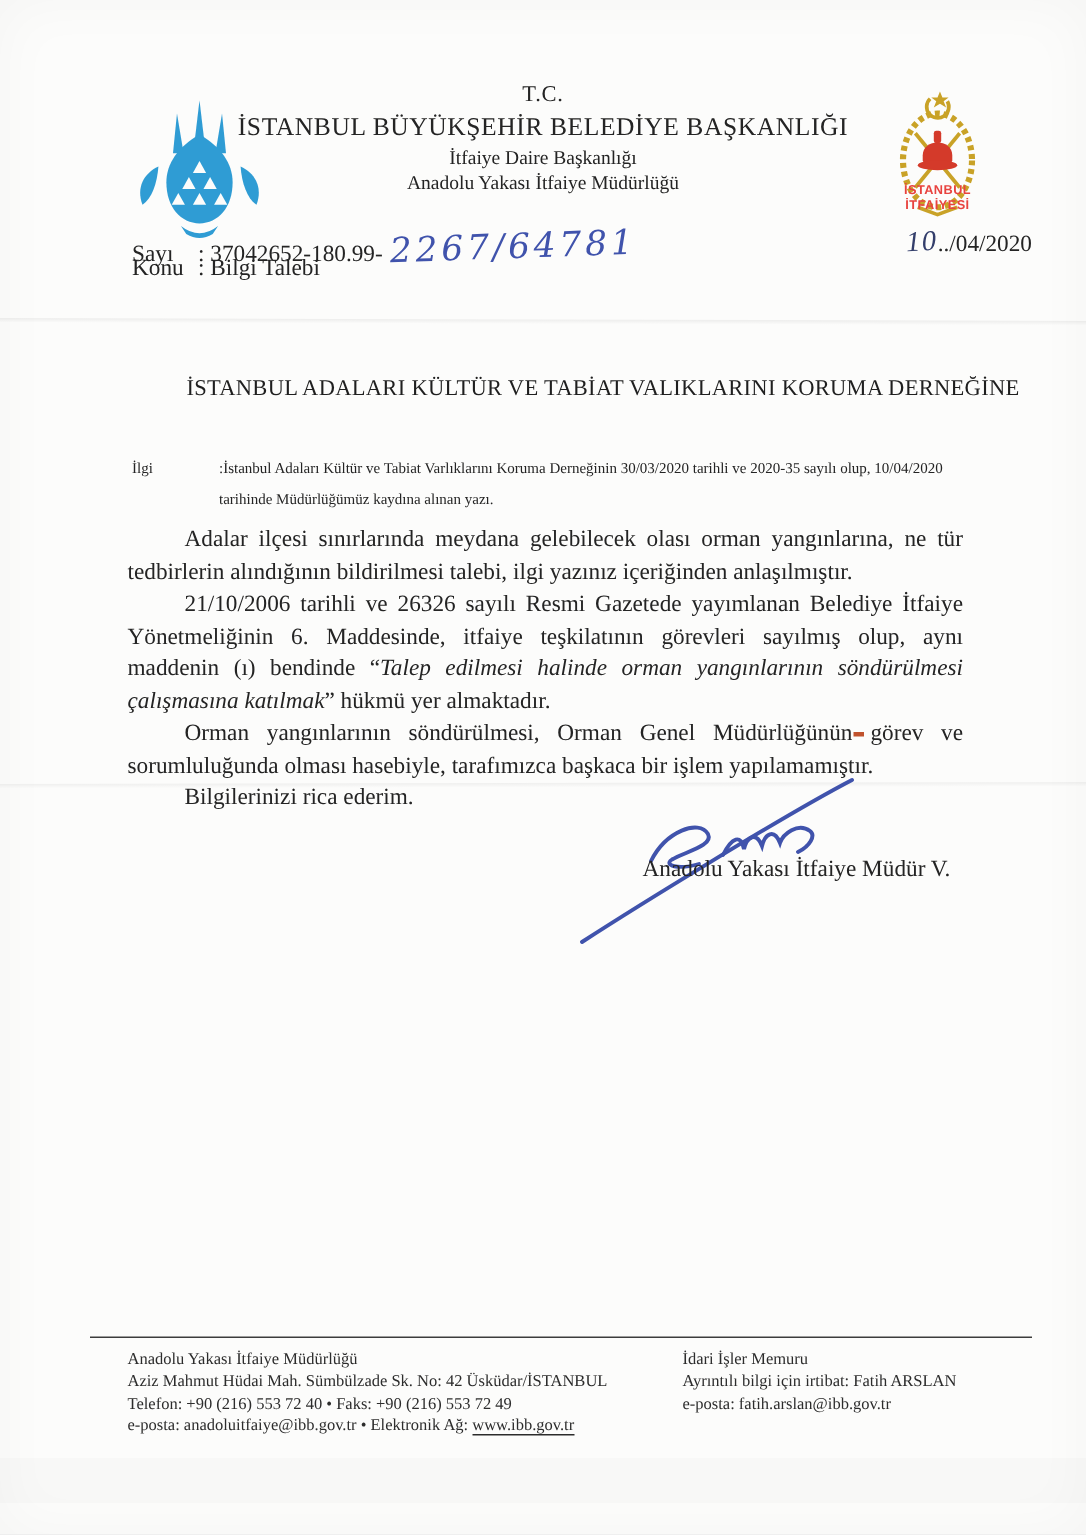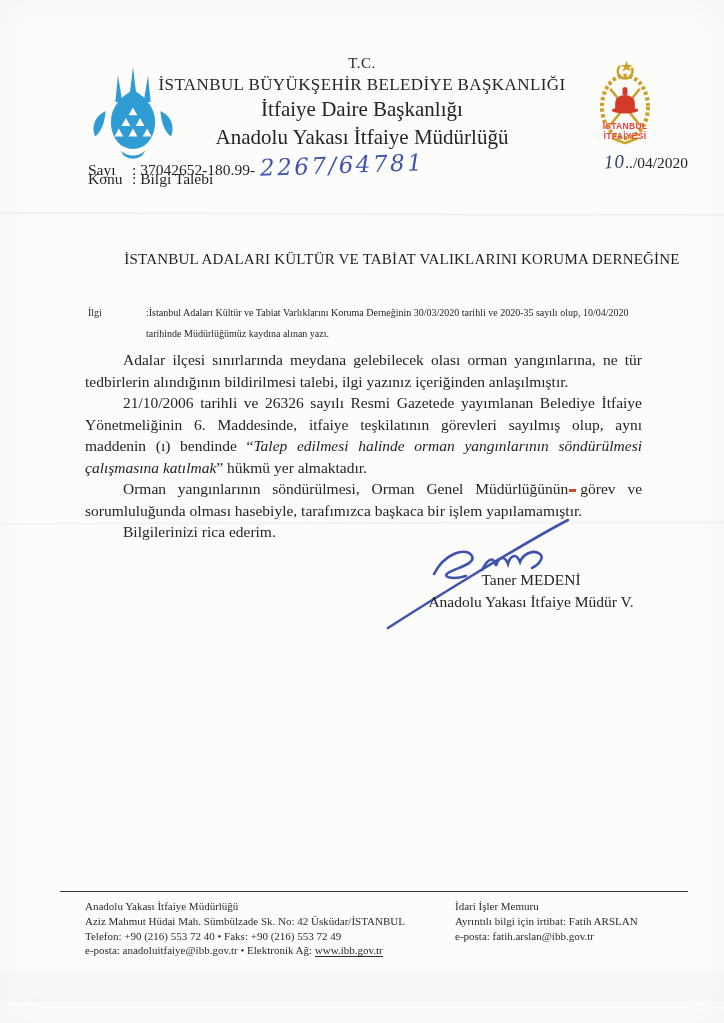--- a/index.html
+++ b/index.html
@@ -9,21 +9,21 @@
     overflow:hidden;box-shadow:inset 0 0 40px rgba(0,0,0,0.03);
   }
   .crease{position:absolute;left:0;width:100%;pointer-events:none;}
   .crease-1{top:213px;height:3px;background:linear-gradient(to bottom,rgba(0,0,0,0.06),rgba(0,0,0,0));transform:rotate(0.15deg);}
   .crease-2{top:522px;height:3px;background:linear-gradient(to bottom,rgba(0,0,0,0.05),rgba(0,0,0,0));transform:rotate(-0.1deg);}
   .scan-band{position:absolute;left:0;top:972px;width:100%;height:30px;background:rgba(60,60,70,0.018);}
 
   .header-block{position:absolute;top:54px;left:0;width:100%;text-align:center;line-height:1.32;}
   .tc{font-size:15px;letter-spacing:0.5px;}
   .org-title{font-size:17px;letter-spacing:0.4px;}
-  .dept-line,.branch-line{font-size:21px;}
+  .dept-line,.branch-line{font-size:13px;}
 
   .ibb-logo{position:absolute;left:80px;top:62px;width:106px;height:112px;}
   .fire-emblem{position:absolute;left:580px;top:56px;width:90px;height:92px;text-align:center;}
   .fire-caption{position:absolute;left:580px;top:122px;width:90px;text-align:center;
     font-family:"Liberation Sans","DejaVu Sans",sans-serif;font-weight:bold;
     font-size:8.5px;line-height:1.15;color:#e8433f;letter-spacing:0.3px;}
 
   .meta-row{position:absolute;left:88px;display:flex;align-items:baseline;font-size:15.5px;}
   .row-sayi{top:154px;}
   .row-konu{top:170px;}
@@ -141,21 +141,20 @@
   </div>
 
   <svg class="signature-svg" viewBox="0 0 232 122">
     <g stroke="#4053ac" stroke-width="2.6" fill="none" stroke-linecap="round">
       <path d="M6 118 C40 96 140 34 186 10"></path>
       <path d="M52 64 C62 44 84 36 90 46 C94 54 74 58 66 63 C60 67 70 70 84 66"></path>
       <path d="M100 60 C106 48 112 46 114 56 C116 48 122 44 126 54 C128 46 134 42 138 52 C140 46 150 38 158 44 C162 47 158 54 150 58"></path>
     </g>
   </svg>
   <div class="signer-block">
-    <div>Taner MEDENİ</div>
     <div>Anadolu Yakası İtfaiye Müdür V.</div>
   </div>
 
   <div class="footer-divider"></div>
   <div class="footer-col footer-left">
     <div>Anadolu Yakası İtfaiye Müdürlüğü</div>
     <div>Aziz Mahmut Hüdai Mah. Sümbülzade Sk. No: 42 Üsküdar/İSTANBUL</div>
     <div>Telefon: +90 (216) 553 72 40 • Faks: +90 (216) 553 72 49</div>
     <div><span>e-posta: anadoluitfaiye@ibb.gov.tr • Elektronik Ağ: </span><span class="footer-link">www.ibb.gov.tr</span></div>
   </div>

